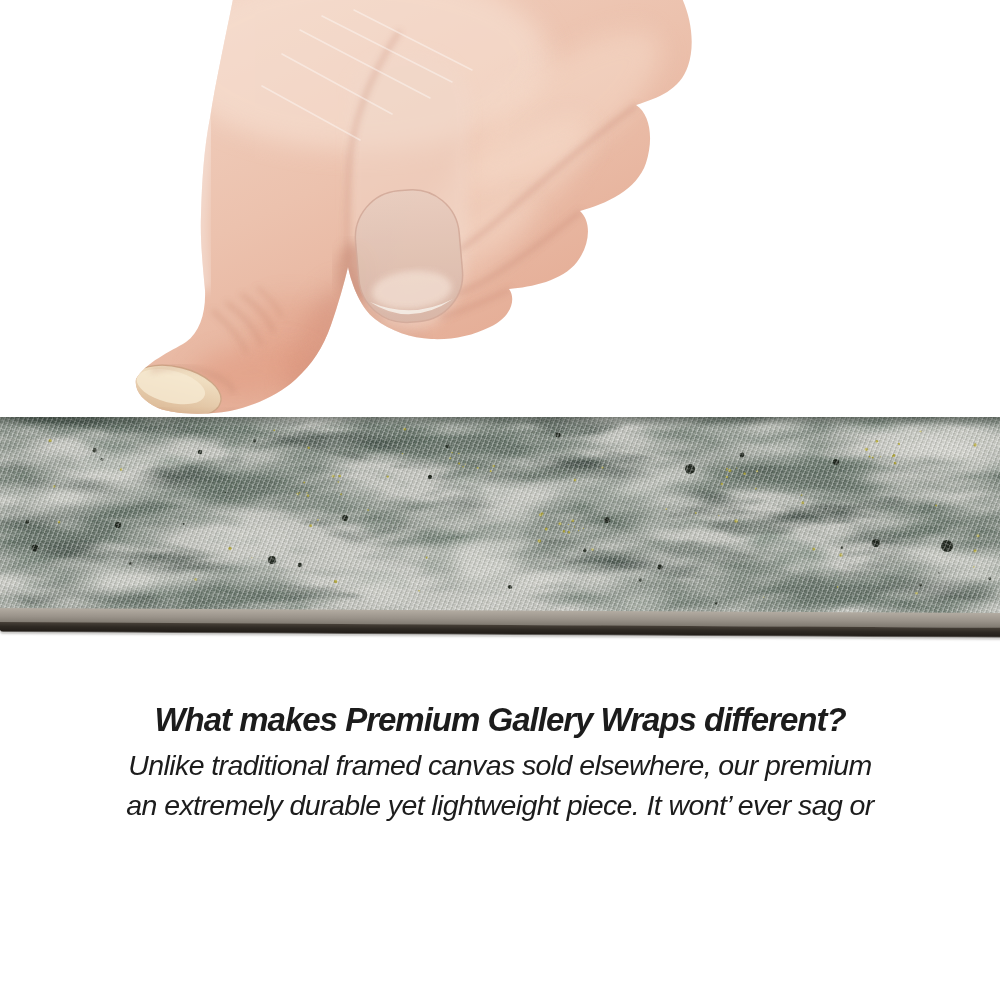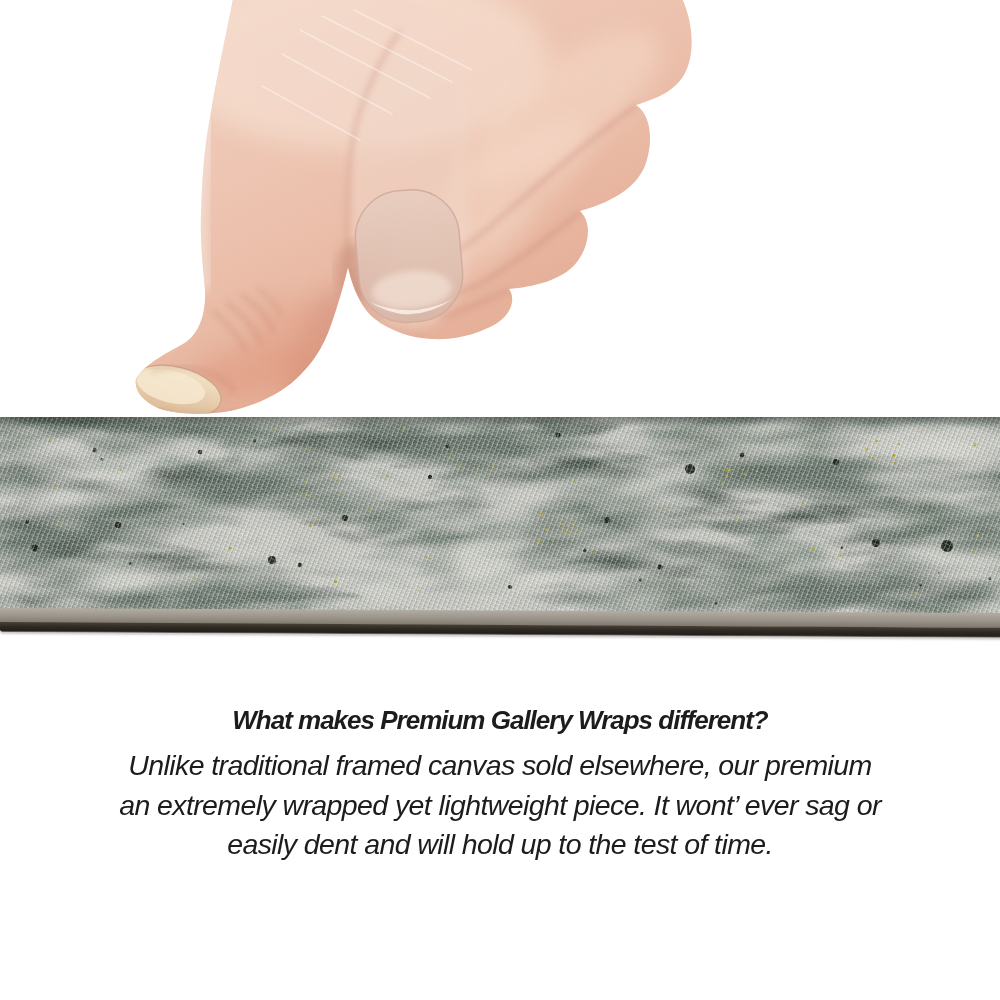--- a/index.html
+++ b/index.html
@@ -31,21 +31,21 @@
     background:linear-gradient(to bottom,#b3aca2,var(--canvas-fold) 55%, #7e786f);
     transform:rotate(0.28deg);transform-origin:left top;}
   .dark-edge{position:absolute;left:0;top:205px;width:1003px;height:10px;
     background:linear-gradient(to bottom,#474038,var(--canvas-edge-dark) 45%, #241f1a 85%, rgba(36,31,26,0.55));
     border-radius:0 0 3px 3px;
     transform:rotate(0.33deg);transform-origin:left top;
     box-shadow:0 2px 2px rgba(60,55,48,0.25);}
   
   .caption{position:absolute;left:0;top:701px;width:1000px;text-align:center;
     color:var(--text);font-style:italic;}
-  .cap-heading{margin:0 0 7px 0;font-size:26px;font-weight:700;letter-spacing:-1px;line-height:38px;}
+  .cap-heading{margin:0 0 7px 0;font-size:33px;font-weight:700;letter-spacing:-1px;line-height:38px;}
   .cap-line{font-size:28.5px;font-weight:400;letter-spacing:-0.6px;line-height:39.5px;text-align:center;}
   
   .st-skin1{stop-color:var(--skin-light);} .st-skin2{stop-color:var(--skin-mid);} .st-skin3{stop-color:var(--skin-deep);}
   .st-nt1{stop-color:var(--nail-thumb-a);} .st-nt2{stop-color:var(--nail-thumb-b);}
   .st-ni1{stop-color:var(--nail-index-a);} .st-ni2{stop-color:var(--nail-index-b);}
   .fill-base{fill:var(--canvas-base);} .fill-paint{fill:var(--canvas-paint);}
   .fill-paint-mid{fill:var(--canvas-paint-mid);} .fill-paint-dark{fill:var(--canvas-paint-dark);}
   .fill-light{fill:var(--canvas-light-patch);}
 </style>
 </head>
@@ -316,18 +316,17 @@
     <div class="weave"></div>
     <div class="band-topshade"></div>
     <div class="fold"></div>
     <div class="dark-edge"></div>
   </div>
 
   <div class="caption">
     <h2 class="cap-heading">What makes Premium Gallery Wraps different?</h2>
     <div>
         <div class="cap-line">Unlike traditional framed canvas sold elsewhere, our premium</div>
-        <div class="cap-line">an extremely wrapped yet lightweight piece. It wont’ ever sag or</div>
-        <div class="cap-line">easily dent and will hold up to the test of time.</div>
+        <div class="cap-line">an extremely durable yet lightweight piece. It wont’ ever sag or</div>
       </div>
   </div>
 
 </div>
 
 </body></html>

